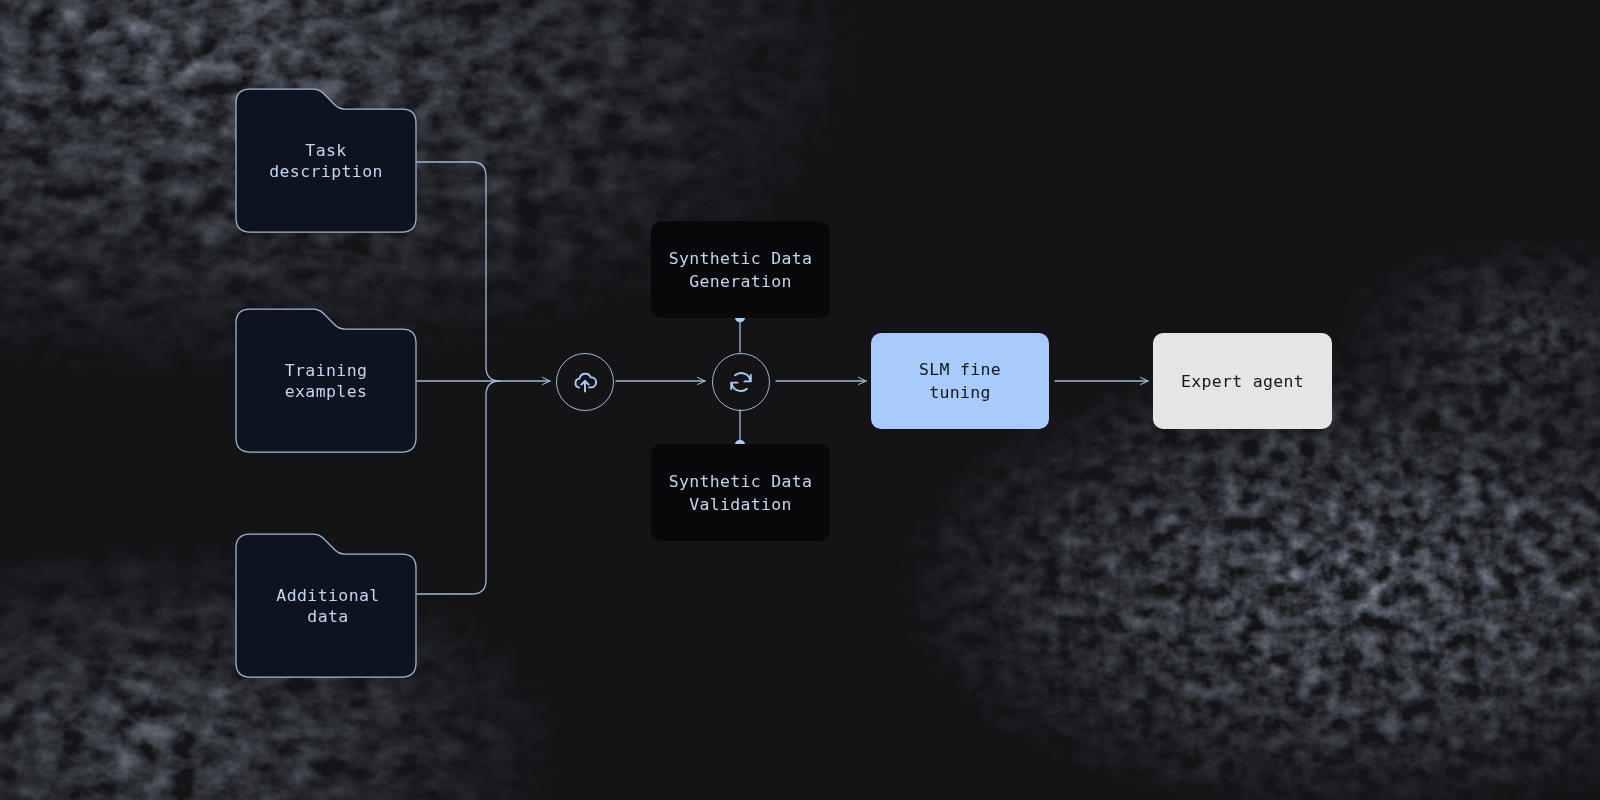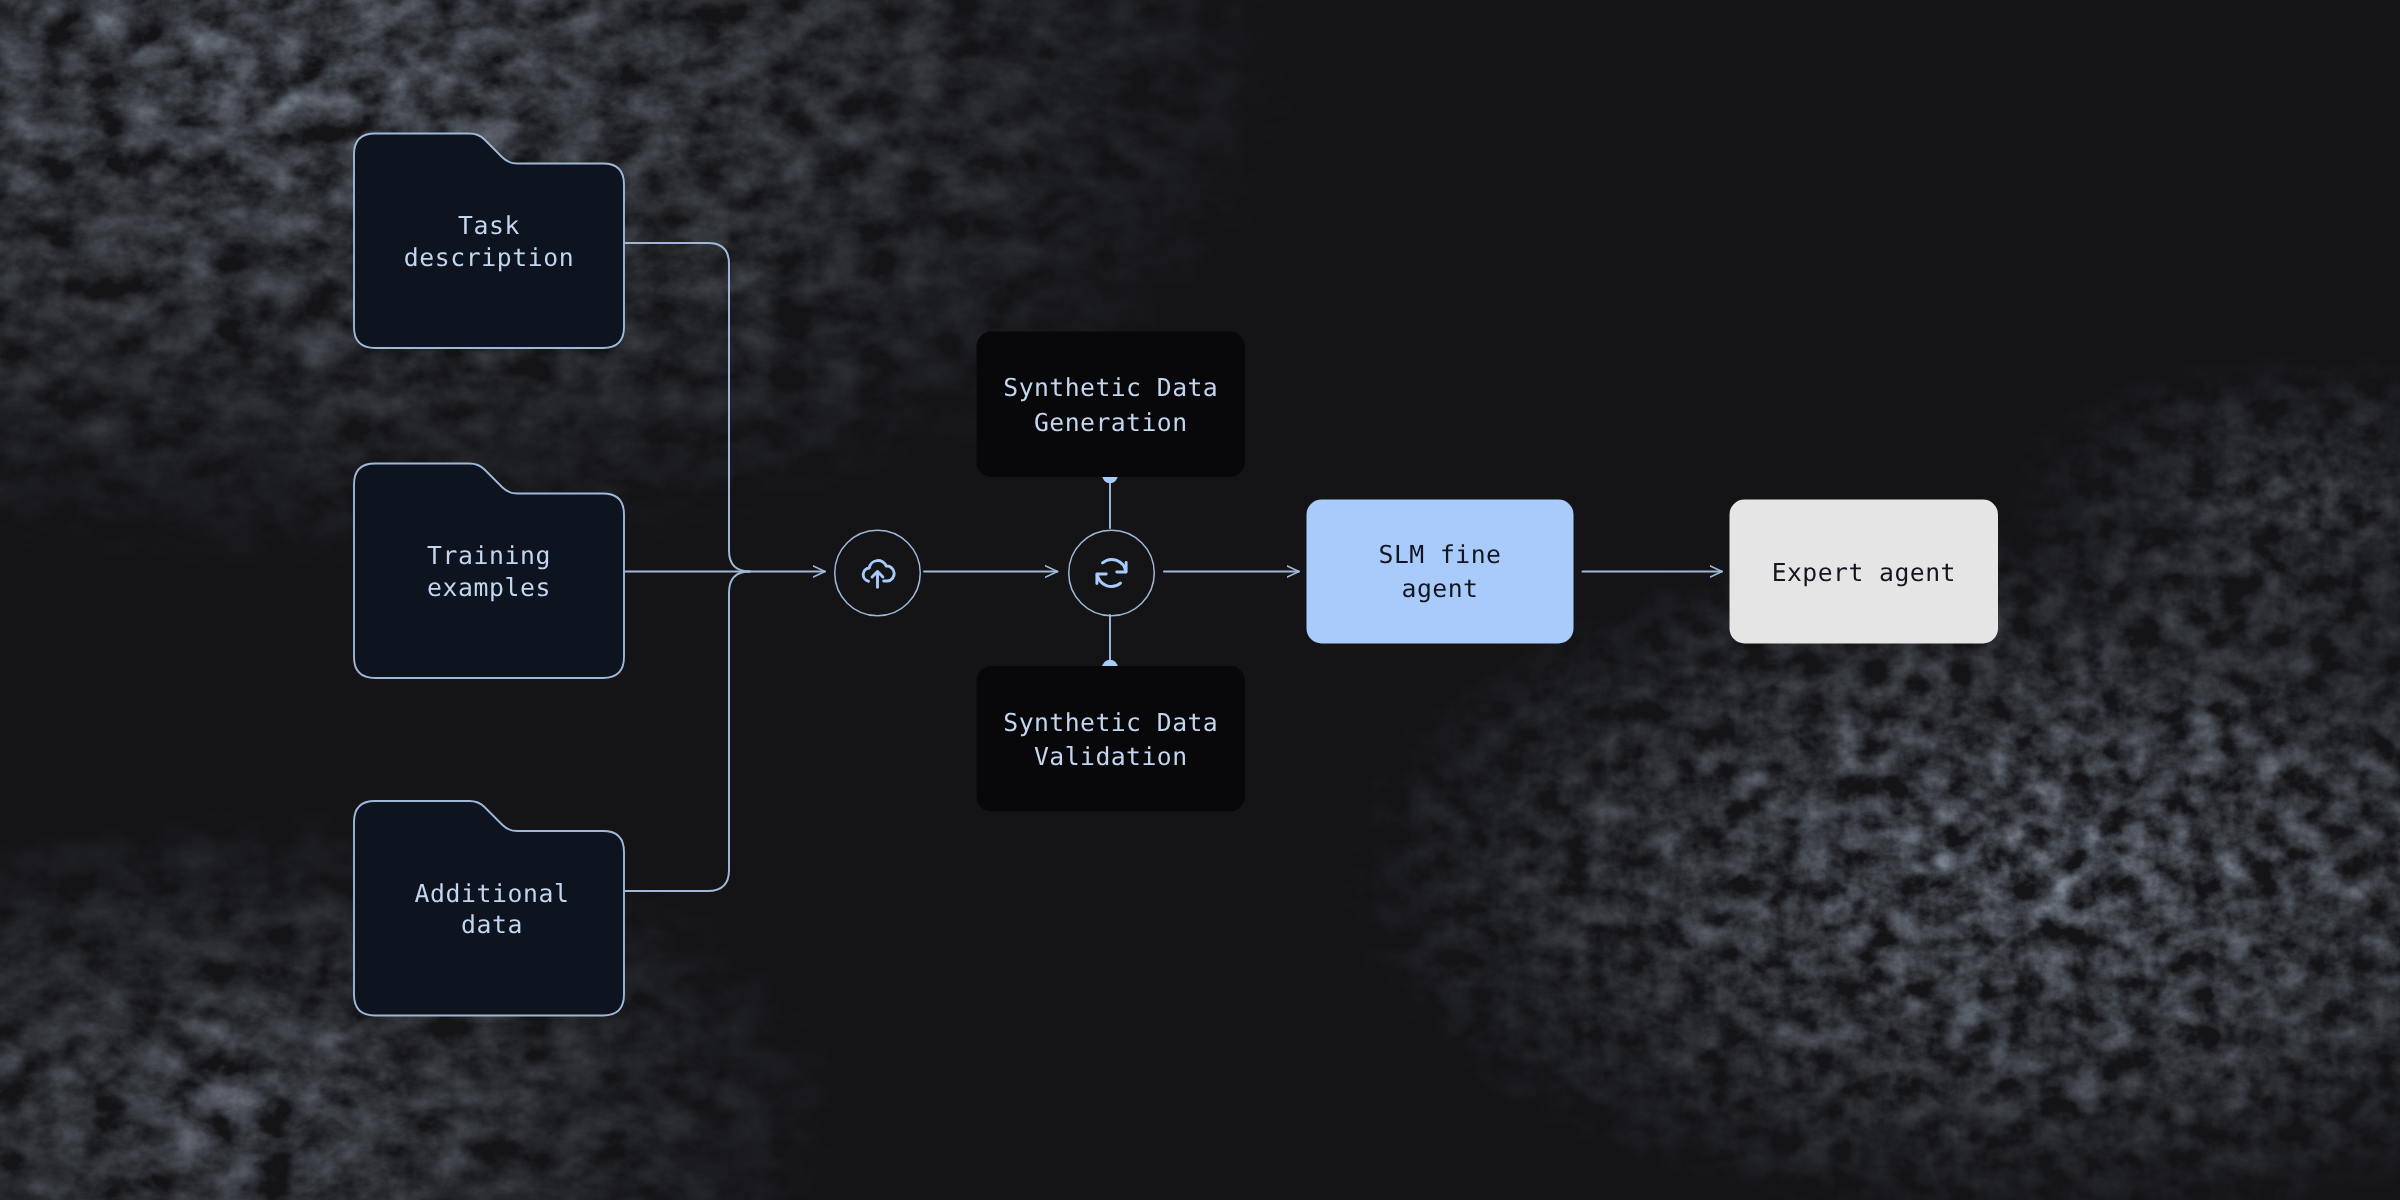--- a/index.html
+++ b/index.html
@@ -253,20 +253,20 @@
 Generation</div>
   </div>
 
   <div class="darkbox" style="left:651px; top:444px; width:179px; height:97px;">
     <div class="blabel">Synthetic Data
 Validation</div>
   </div>
 
   <div class="lightbox" style="left:871px; top:333px; width:178px; height:96px; background:#a8cbfb;">
     <div class="blabel">SLM fine
-agent</div>
+tuning</div>
   </div>
 
   <div class="lightbox" style="left:1153px; top:333px; width:179px; height:96px; background:#e5e5e5;">
     <div class="blabel">Expert agent</div>
   </div>
 
 </div>
 
 </body></html>

